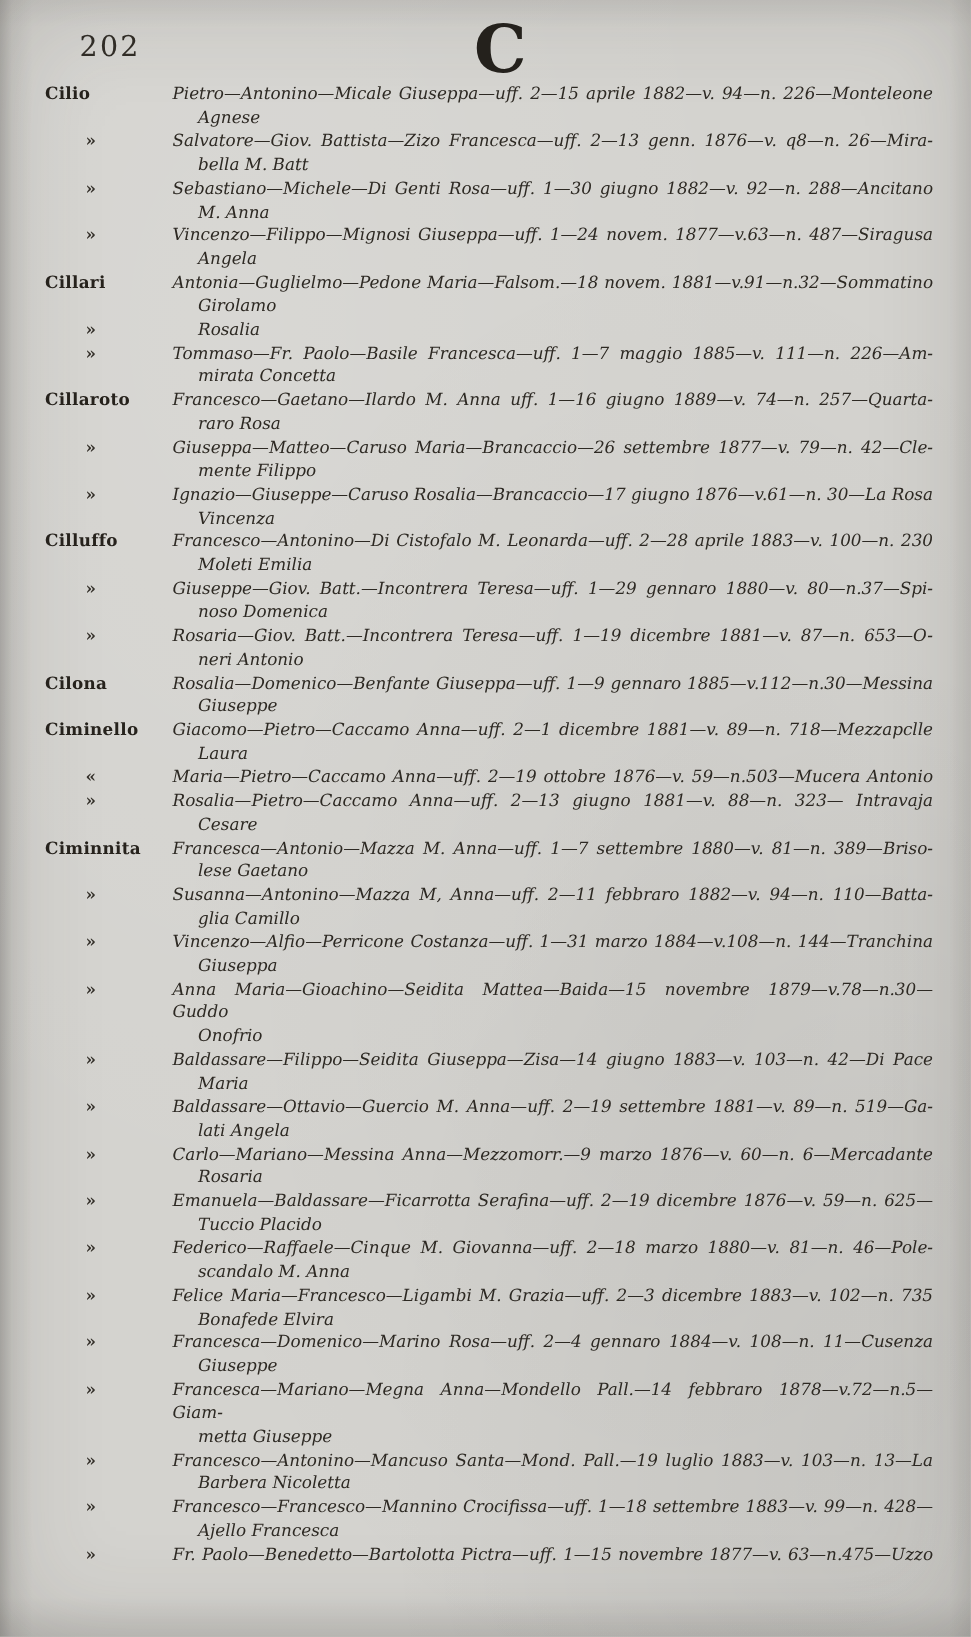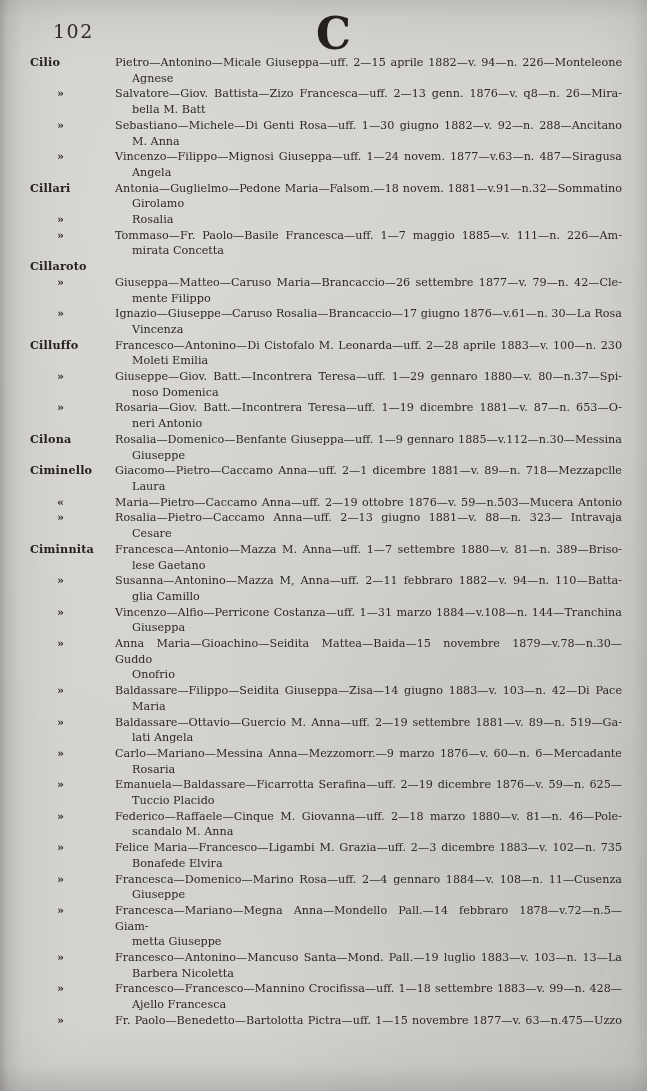--- a/index.html
+++ b/index.html
@@ -55,35 +55,36 @@
     letter-spacing:0.2px;
   }
   .ditto{
     padding-left:57px;
     font-weight:bold;
     color:#34302a;
   }
   .bodycell{
     flex:0 0 507px;width:507px;
     box-sizing:border-box;
+    font-style:italic;
   }
   .l1{
     text-align:justify;
     text-align-last:justify;
   }
   .l2{
     padding-left:17px;
     text-align:left;
   }
 </style>
 </head>
 <body>
 
 <div class="page">
-  <div class="pagenum">102</div>
+  <div class="pagenum">202</div>
   <div class="letter">C</div>
   <div class="entries">
       <div class="row">
         <div class="labelcell surname">Cilio</div>
         <div class="bodycell">
           <div class="l1">Pietro—Antonino—Micale Giuseppa—uff. 2—15 aprile 1882—v. 94—n. 226—Monteleone</div>
           <div class="l2">Agnese</div>
         </div>
       </div>
       <div class="row">
@@ -122,20 +123,24 @@
       </div>
       <div class="row">
         <div class="labelcell ditto">»</div>
         <div class="bodycell">
           <div class="l1">Tommaso—Fr. Paolo—Basile Francesca—uff. 1—7 maggio 1885—v. 111—n. 226—Am-</div>
           <div class="l2">mirata Concetta</div>
         </div>
       </div>
       <div class="row">
         <div class="labelcell surname">Cillaroto</div>
+        <div class="bodycell">
+          <div class="l1">Francesco—Gaetano—Ilardo M. Anna uff. 1—16 giugno 1889—v. 74—n. 257—Quarta-</div>
+          <div class="l2">raro Rosa</div>
+        </div>
       </div>
       <div class="row">
         <div class="labelcell ditto">»</div>
         <div class="bodycell">
           <div class="l1">Giuseppa—Matteo—Caruso Maria—Brancaccio—26 settembre 1877—v. 79—n. 42—Cle-</div>
           <div class="l2">mente Filippo</div>
         </div>
       </div>
       <div class="row">
         <div class="labelcell ditto">»</div>

